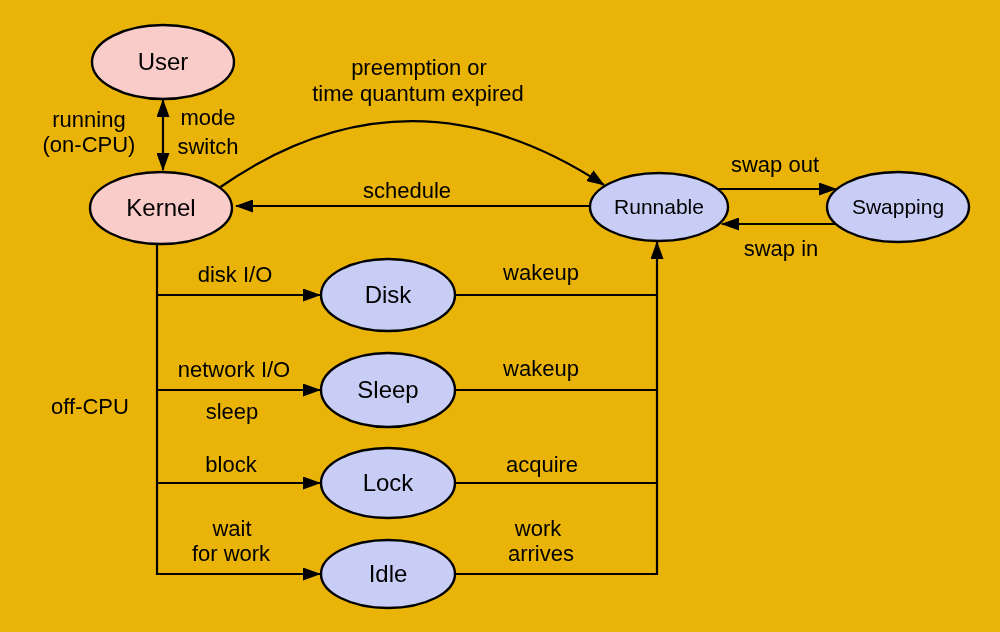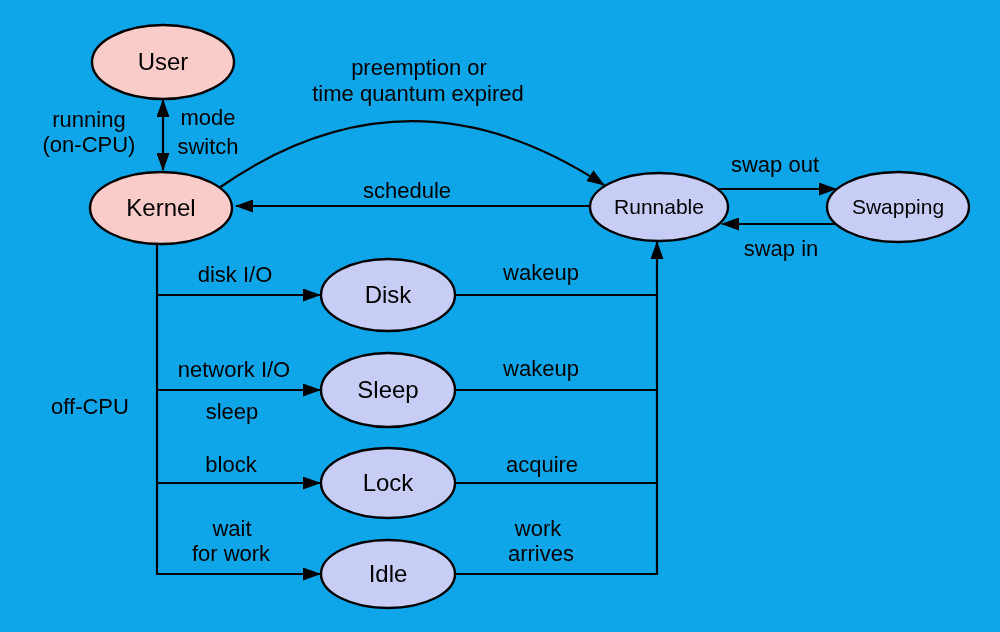--- a/index.html
+++ b/index.html
@@ -1,20 +1,20 @@
 <!DOCTYPE html>
 <html><head>
 <meta charset="utf-8">
 <style>
   html, body { margin: 0; padding: 0; background: #ffffff; }
   .stage {
     position: relative;
     width: 1000px;
     height: 632px;
-    background: #0ea5e9;
+    background: #eab308;
     overflow: hidden;
     font-family: "Liberation Sans", "DejaVu Sans", sans-serif;
   }
   svg { display: block; }
   .edge { fill: none; stroke: #000000; stroke-width: 2.2px; }
   .node { stroke: #000000; stroke-width: 2.4px; }
   .node-label {
     font-family: "Liberation Sans", "DejaVu Sans", sans-serif;
     font-size: 24px; fill: #000000; text-anchor: middle;
   }

